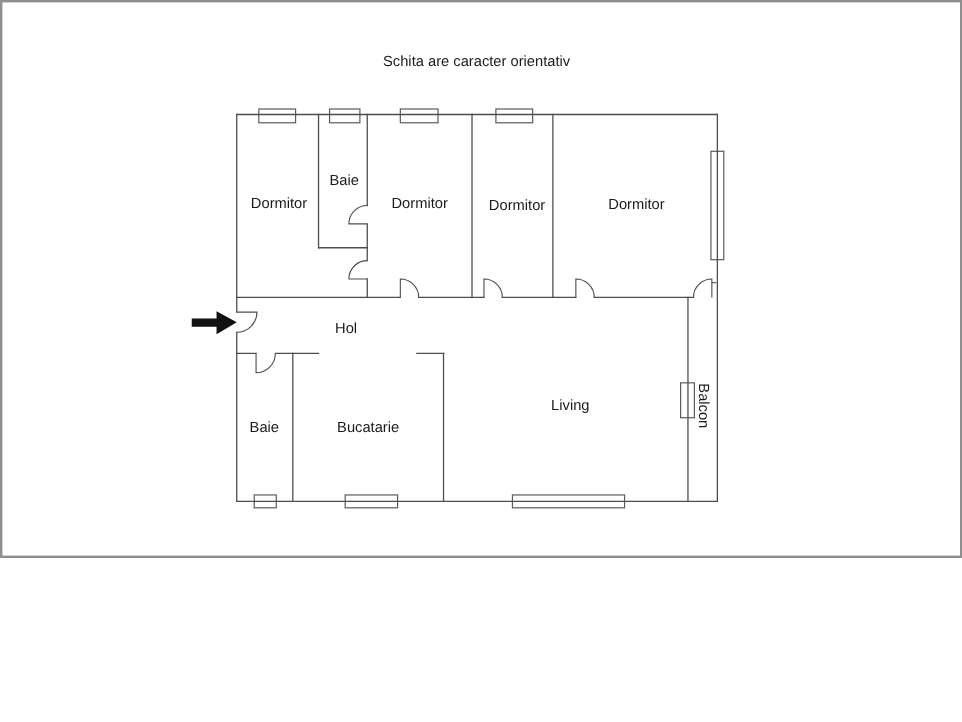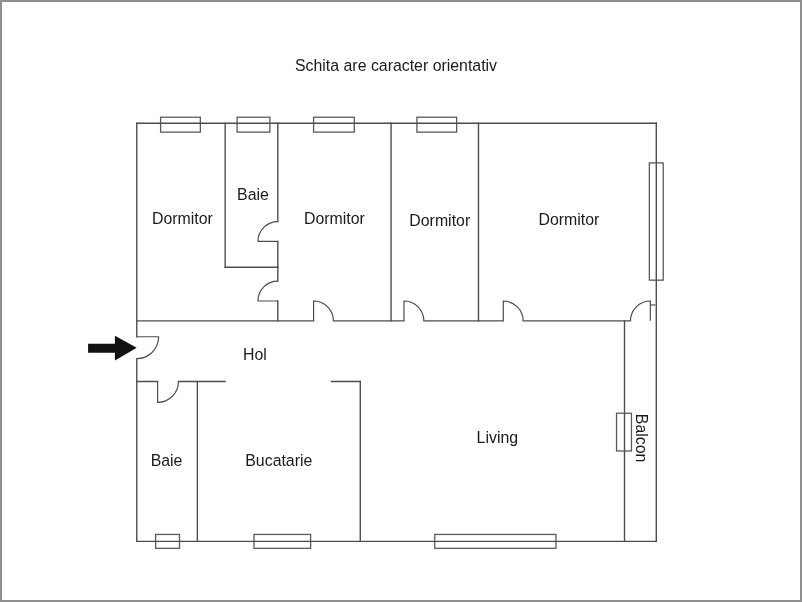--- a/index.html
+++ b/index.html
@@ -1,18 +1,18 @@
 <!DOCTYPE html>
 <html><head>
 <meta charset="utf-8">
 <style>
   html,body{margin:0;padding:0;background:#ffffff;}
   .canvas{
     position:relative;
-    width:802px;height:602px;
+    width:802px;height:465px;
     box-sizing:border-box;
     background:#ffffff;
     border:2px solid #8f8f8f;
     font-family:"Liberation Sans",sans-serif;
     overflow:hidden;
   }
   .canvas svg{display:block;width:100%;height:100%;}
   .wall{fill:none;stroke-width:1.4;stroke-linecap:square;}
   .door{fill:none;stroke-width:1.2;}
   .win{stroke-width:1.3;}

